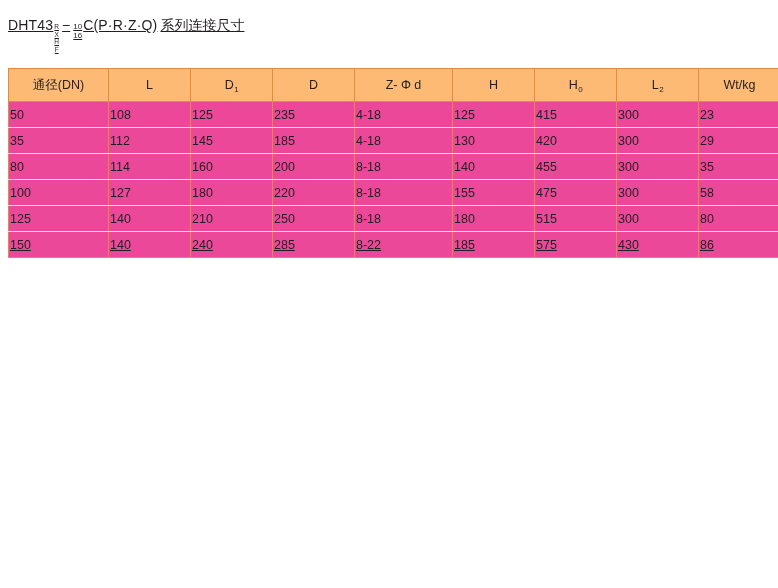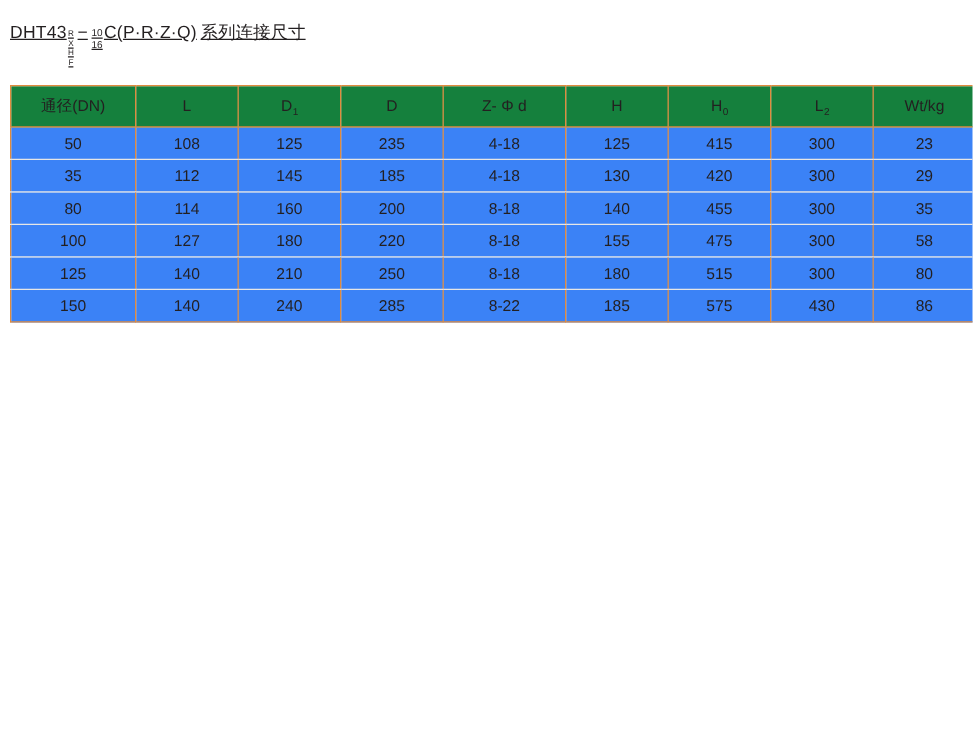--- a/index.html
+++ b/index.html
@@ -71,46 +71,47 @@
     left: 8px;
     top: 68px;
     width: 762px;
   }
   table.dim-table {
     border-collapse: collapse;
     width: 762px;
     table-layout: fixed;
   }
   table.dim-table thead th {
-    background: #15803d;
+    background: #fdba74;
     border: 1px solid #e08b3e;
     border-top: 1px solid #e08b3e;
     border-bottom: 1px solid #e08b3e;
     height: 30px;
     font-size: 12.5px;
     font-weight: normal;
     color: #231f20;
     text-align: center;
     vertical-align: middle;
     margin-left: 37px;
   }
   table.dim-table tbody td {
     border-left: 1px solid #e08b3e;
     border-right: 1px solid #e08b3e;
     border-top: none;
     border-bottom: 1px solid #e6e6e6;
     height: 23px;
     font-size: 12.5px;
-    text-align: center;
+    text-align: left;
     vertical-align: middle;
     color: #231f20;
-    background: #3b82f6;
+    background: #ec4899;
   }
   table.dim-table tbody tr:last-child td {
     border-bottom: 1px solid #e08b3e;
+    text-decoration: underline;
   }
   sub {
     font-size: 8px;
     vertical-align: baseline;
     position: relative;
     top: 3px;
     left: 0.5px;
   }
   .col-dn  { width: 100px; }
   .col-l   { width: 82px; }

